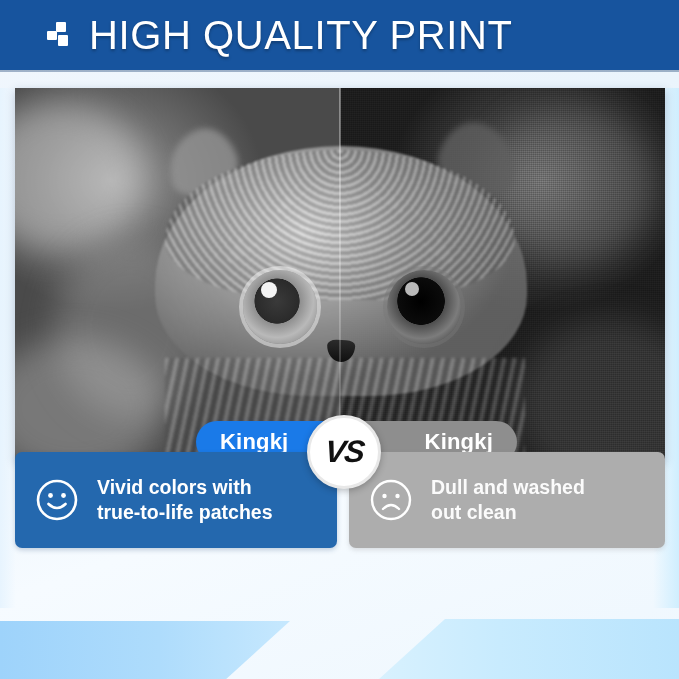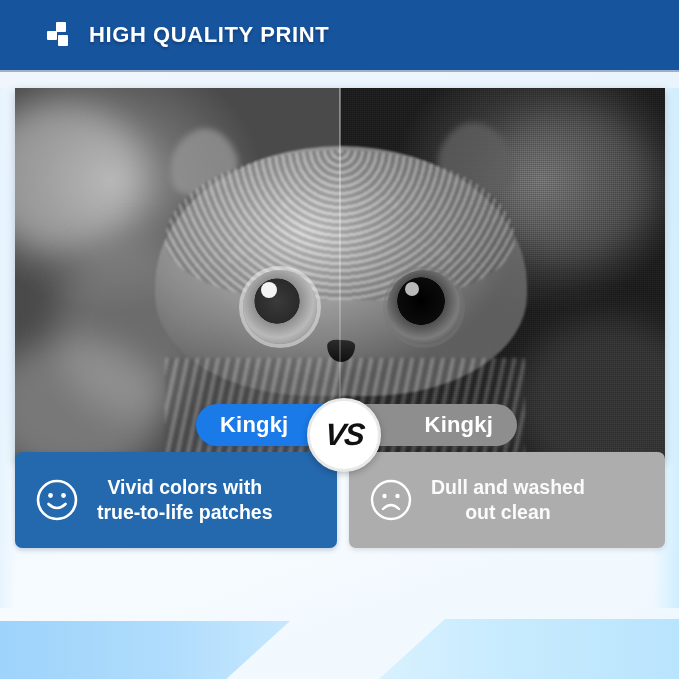--- a/index.html
+++ b/index.html
@@ -41,21 +41,21 @@
     display:flex;align-items:center;
     box-shadow:0 2px 0 rgba(10,50,100,.35);
   }
   .header-inner{display:flex;align-items:center;gap:18px;padding-left:47px;}
   .logo-mark{position:relative;width:24px;height:27px;flex:0 0 auto;}
   .logo-mark i{position:absolute;display:block;background:#ffffff;border-radius:1px;}
   .logo-mark i.b1{left:9px;top:0;width:10px;height:10px;}
   .logo-mark i.b2{left:0;top:9px;width:10px;height:9px;}
   .logo-mark i.b3{left:11px;top:13px;width:10px;height:11px;}
   .header-title{
-    color:#ffffff;font-size:22px;font-weight:bold;letter-spacing:.6px;
+    color:#ffffff;font-size:40px;font-weight:normal;letter-spacing:.6px;
     text-shadow:0 2px 3px rgba(0,0,0,.28);white-space:nowrap;
   }
 
   
   .photo-wrap{
     position:absolute;left:15px;top:88px;width:650px;height:372px;
     box-shadow:0 3px 9px rgba(40,70,110,.28);
     overflow:hidden;background:#1a1a1a;
   }
   .photo{position:absolute;inset:0;}
@@ -126,21 +126,21 @@
   .glint-r{left:390px;top:194px;width:14px;height:14px;background:rgba(230,230,230,.8);}
   
   .beak{position:absolute;left:312px;top:252px;width:28px;height:22px;
     background:linear-gradient(180deg,#2b2b2b,#0f0f0f);
     border-radius:40% 40% 60% 60%/30% 30% 90% 90%;transform:rotate(2deg);}
   
   .split{position:absolute;left:324px;top:0;width:2px;height:100%;
     background:linear-gradient(180deg,rgba(255,255,255,.38),rgba(255,255,255,.12));}
 
   
-  .vs-row{position:absolute;left:0;top:404px;width:542px;height:44px;}
+  .vs-row{position:absolute;left:0;top:421px;width:542px;height:44px;}
   .pill{
     position:absolute;height:42px;border-radius:21px;display:flex;align-items:center;
     font-size:22px;font-weight:bold;letter-spacing:.2px;
   }
   .pill-left{
     left:196px;width:150px;justify-content:flex-start;padding-left:24px;
     background:#1a7ae8;color:#ffffff;box-shadow:0 2px 5px rgba(20,70,140,.35);
   }
   .pill-right{
     left:333px;width:160px;justify-content:flex-end;padding-right:24px;
@@ -155,21 +155,21 @@
   .vs-badge span{
     font-size:31px;font-weight:bold;color:#111111;font-style:italic;
     letter-spacing:-1.5px;transform:skewX(-6deg);
   }
 
   
   .cards{position:absolute;left:15px;top:452px;width:650px;}
   .card-row{display:flex;gap:12px;margin-bottom:10px;}
   .card{
     height:96px;border-radius:7px;display:flex;align-items:center;gap:18px;
-    padding:0 16px 0 20px;box-sizing:border-box;text-align:center;
+    padding:0 16px 0 20px;box-sizing:border-box;
   }
   .card-good{width:322px;background:#2468ae;box-shadow:0 2px 5px rgba(30,70,120,.25);}
   .card-bad{width:316px;background:#adadad;box-shadow:0 2px 5px rgba(120,120,120,.22);}
   .face{flex:0 0 auto;width:44px;height:44px;}
   .card-text{
     color:#ffffff;font-size:19.5px;font-weight:bold;line-height:1.28;
   }
   .card-bad .card-text{font-weight:bold;color:#fbfbfb;}
 </style>
 </head>

